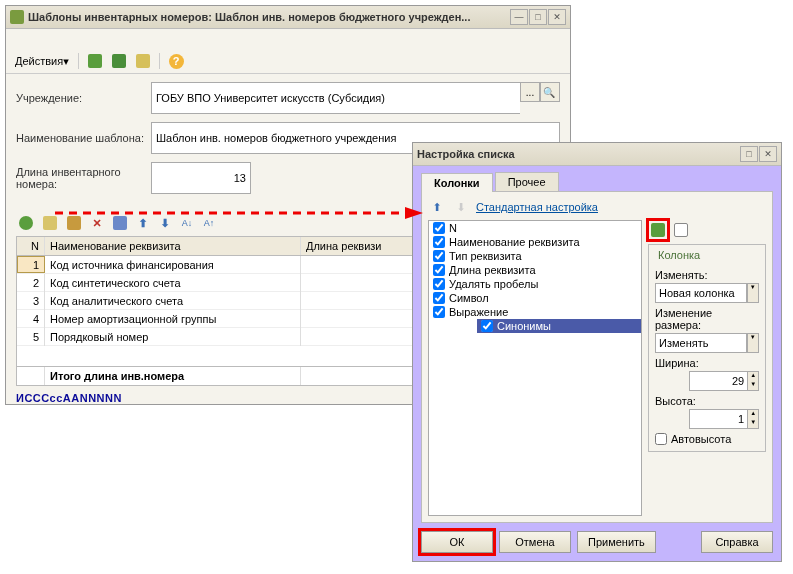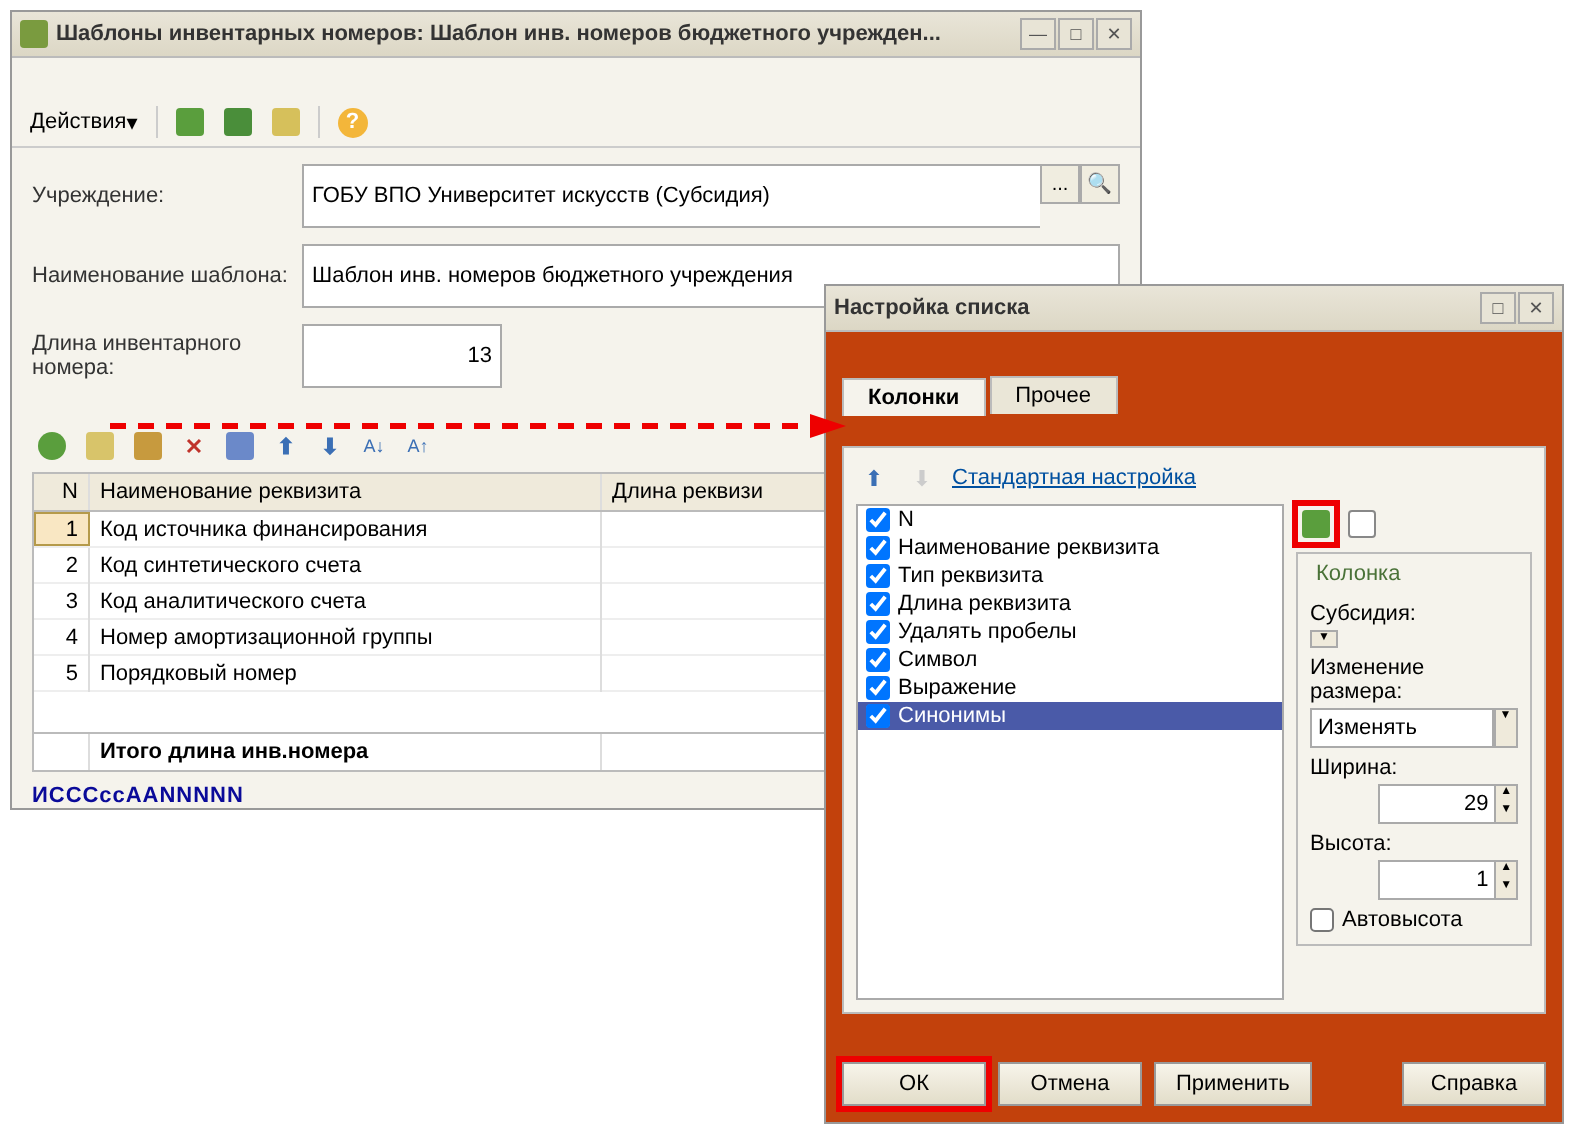--- a/index.html
+++ b/index.html
@@ -173,25 +173,24 @@
   }
 
   
   .dialog {
     position: absolute;
     left: 412px;
     top: 142px;
     width: 370px;
     height: 420px;
     border: 1px solid #999;
-    background: #c2410c;
+    background: #c4b5fd;
     display: flex;
     flex-direction: column;
     z-index: 40;
-    gap: 16px;
   }
   .dialog .titlebar { background: linear-gradient(#e9e5d8,#dcd7c5); }
   .tabs {
     display: flex;
     padding: 6px 8px 0 8px;
     gap: 2px;
   }
   .tab {
     padding: 3px 12px;
     border: 1px solid #bbb;
@@ -239,20 +238,21 @@
   .check-item {
     display: flex;
     align-items: center;
     padding: 1px 4px;
     gap: 4px;
     cursor: pointer;
   }
   .check-item.selected {
     background: #4a5aa8;
     color: #fff;
+    margin-left: 48px;
   }
   .side-panel {
     width: 118px;
     display: flex;
     flex-direction: column;
   }
   .side-icons {
     display: flex;
     gap: 3px;
     margin-bottom: 4px;
@@ -497,22 +497,23 @@
         <div class="side-icons">
           <span class="tb-btn red-box">
               <span class="ico ico-db"></span>
             </span>
           <span class="tb-btn">
               <span class="ico ico-grid"></span>
             </span>
         </div>
         <div class="fieldset">
           <div class="fieldset-title">Колонка</div>
-          <div class="field-label">Субсидия:</div>
+          <div class="field-label">Изменять:</div>
           <div class="num-wrap">
+            <input class="select" style="text-align: left;" value="Новая колонка">
             <div class="spin">
                 <div>▼</div>
               </div>
           </div>
           <div class="field-label">Изменение размера:</div>
           <div class="num-wrap">
             <input class="select" style="text-align: left;" value="Изменять">
             <div class="spin">
                 <div>▼</div>
               </div>

